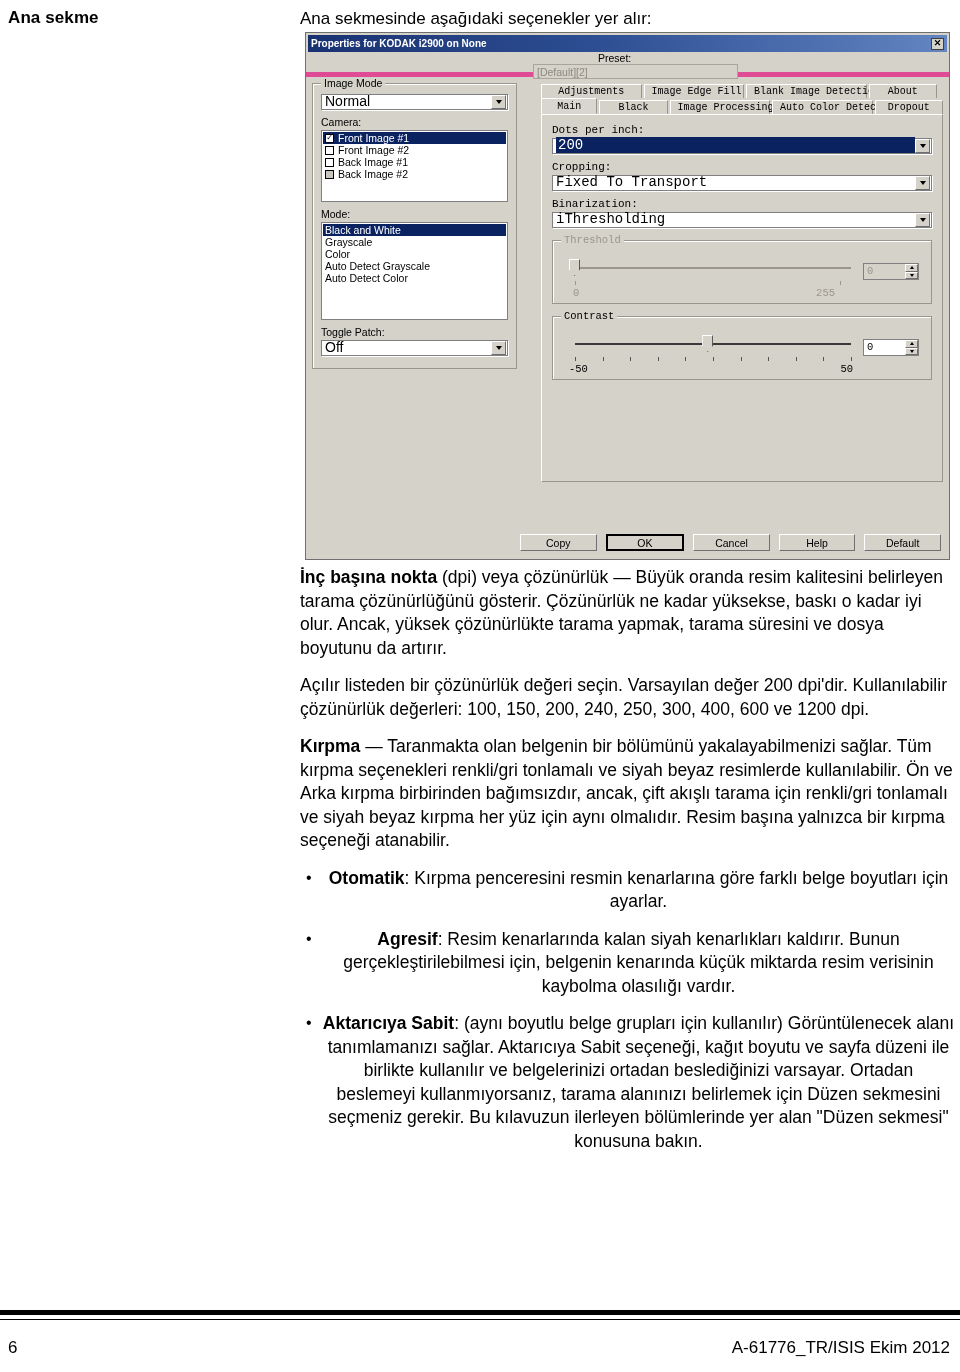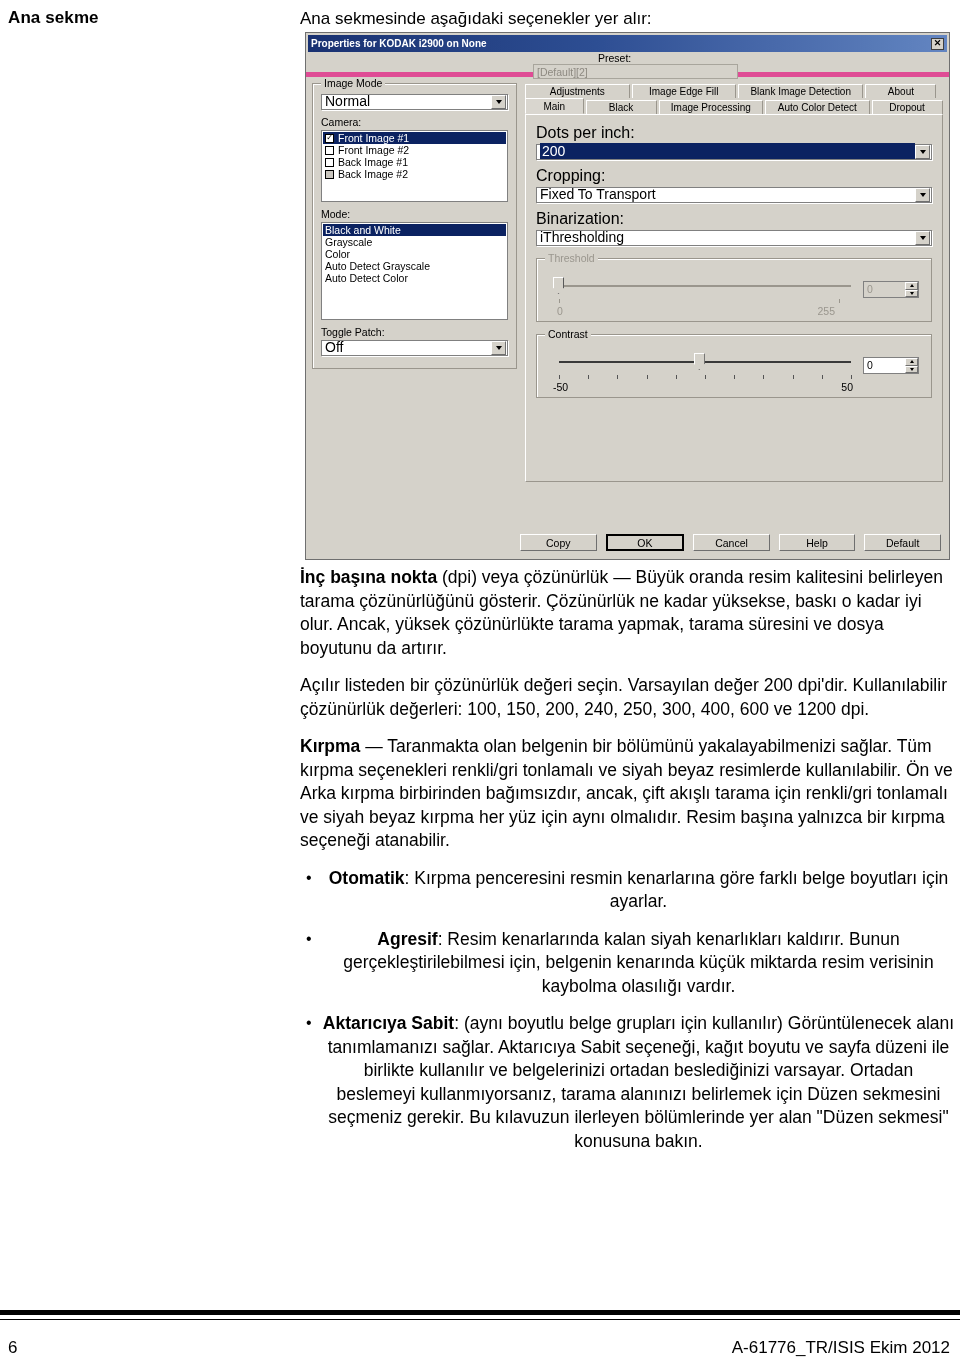--- a/index.html
+++ b/index.html
@@ -101,21 +101,21 @@
   .lb-item.sel { background:#0a246a; color:#fff; }
   .cbx {
     width:9px; height:9px; background:#fff; border:1px solid #000;
     margin-right:4px; display:inline-flex; align-items:center;
     justify-content:center; font-size:8px; line-height:1; color:#000;
     flex:0 0 auto;
   }
   .cbx.disabled { background:#c8c4bc; }
 
   
-  .right-col { flex:1; margin-left:8px; position:relative; }
+  .right-col { flex:1; margin-left:24px; position:relative;font-family:Liberation Mono, monospace; }
   .tabstrip { position:relative; height:32px; }
   .tabrow { display:flex; height:15px; align-items:flex-end; }
   .tab {
     font-size:10px; height:14px; line-height:13px;
     padding:0 7px; background:#d4d0c8;
     border:1px solid #9a968c; border-bottom:none;
     border-top-color:#ffffff; border-left-color:#ffffff;
     white-space:nowrap; margin-right:2px;
     text-align:center;
   }
@@ -124,21 +124,21 @@
     background:#d8d4cc; height:16px; line-height:15px;
     font-weight:normal; position:relative; z-index:3;
     border-bottom:1px solid #d8d4cc;
   }
   .tabpanel {
     border:1px solid #9a968c; border-top-color:#ffffff; border-left-color:#ffffff;
     background:#d4d0c8; height:368px; padding:9px 10px 0 10px; position:relative;
     margin-top:-1px;
   }
 
-  .stack-lbl { font-size:16px; margin:0 0 2px 0; }
+  .stack-lbl { font-size:11px; margin:0 0 2px 0; }
   .stack-lbl.sp { margin-top:7px; }
   .combo.selected .val { background:#0a246a; color:#fff; padding:0 2px; }
 
   .slidergroup {
     border:1px solid #9a968c; box-shadow:1px 1px 0 #ffffff inset;
     position:relative; margin-top:12px; padding:14px 12px 6px 12px; height:64px;
   }
   .slidergroup .group-title { top:-7px; left:8px; }
   .sg-dim .group-title, .sg-dim .srow-lbl { color:#9a968c; }
   .srow { display:flex; align-items:flex-start; }

